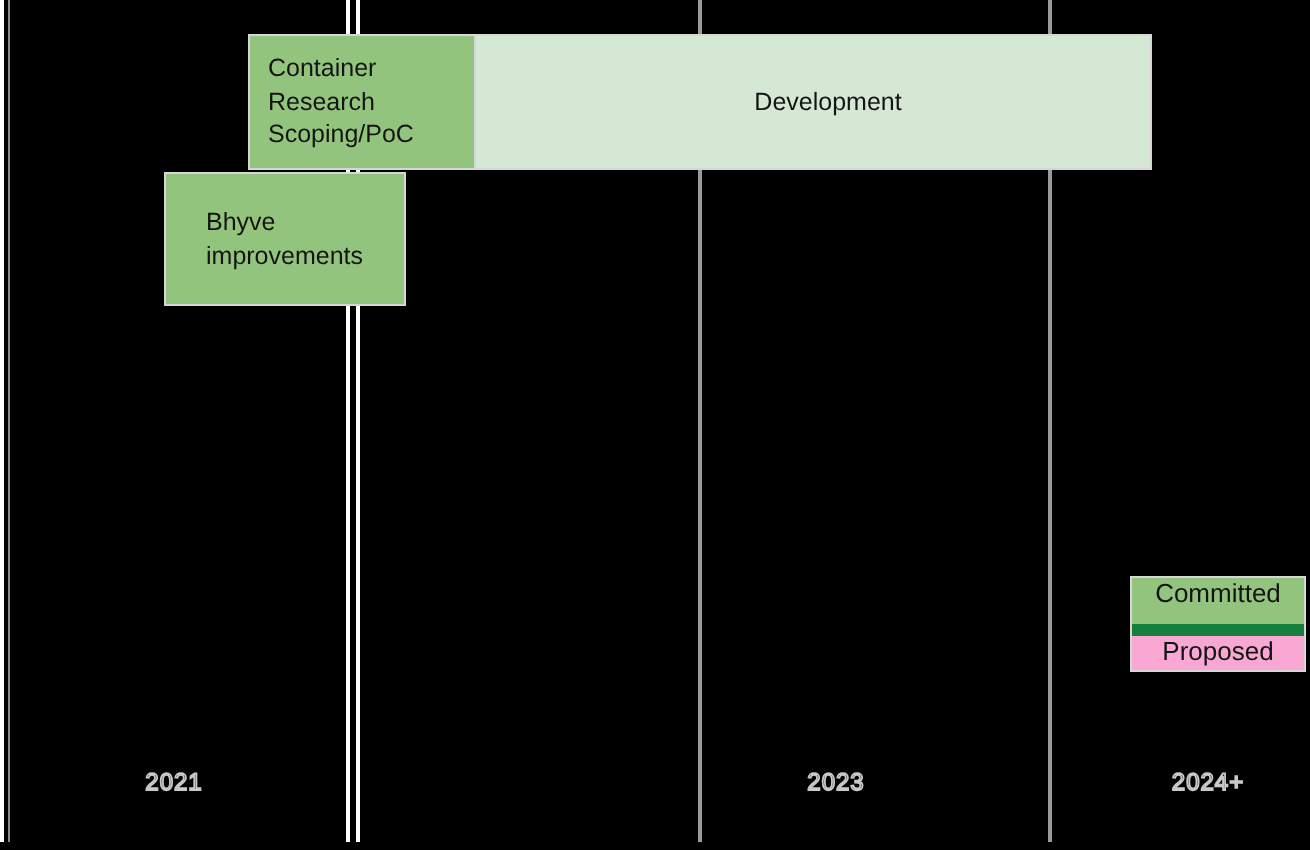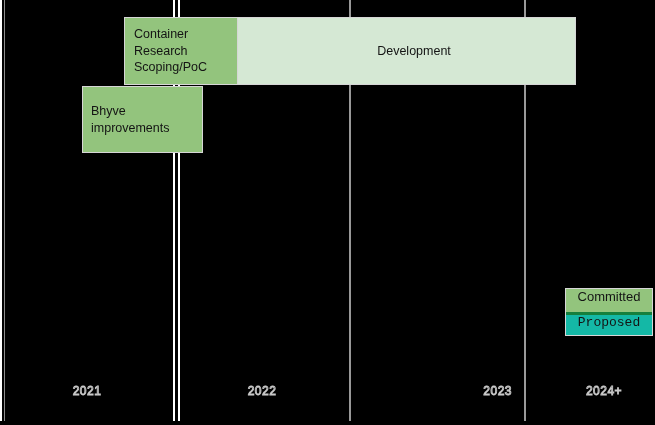--- a/index.html
+++ b/index.html
@@ -48,59 +48,59 @@
     left: 124px; top: 17px; width: 114px; height: 68px;
     padding-left: 9px; padding-right: 4px;
   }
   #task-development {
     left: 237px; top: 17px; width: 339px; height: 68px;
     padding-left: 15px;
     justify-content: center;
   }
   #task-bhyve {
     left: 82px; top: 86px; width: 121px; height: 67px;
-    padding-left: 8px; padding-right: 2px;
+    padding-left: 20px; padding-right: 2px;
   }
 
   
   .year-label {
     position: absolute;
     top: 384px;
     width: 140px;
     text-align: center;
     font-size: 12px;
     letter-spacing: 0.5px;
     color: #000000;
     -webkit-text-stroke: 0.9px #c9c9c9;
     z-index: 1;
   }
   #year-2021  { left: 17px;  }
   #year-2022  { left: 192px; }
-  #year-2023  { left: 372px; text-align: right; }
+  #year-2023  { left: 348px; }
   #year-2024p { left: 534px; }
 
   
   #legend {
     position: absolute;
     left: 565px; top: 288px; width: 88px;
     border: 1px solid #d6d6d6;
     box-sizing: border-box;
     z-index: 2;
   }
   .legend-row {
     height: 23px;
     display: flex;
     align-items: flex-start;
     justify-content: center;
     font-size: 13px;
     color: #141414;
     box-sizing: border-box;
   }
   .legend-row.committed { background: #93c47d; }
-  .legend-row.proposed  { background: #14b8a6; border-top: 3px solid #15803d; font-family: Liberation Mono, monospace; }
+  .legend-row.proposed  { background: #f9a8d4; border-top: 6px solid #15803d; }
 </style>
 </head>
 <body>
 
 <div id="stage">
 
   <div class="vline white" id="vl-edge-a"></div>
   <div class="vline gray" id="vl-edge-b"></div>
   <div class="vline white" id="vl-2122-a"></div>
   <div class="vline white" id="vl-2122-b"></div>
@@ -113,21 +113,20 @@
 
   <div class="task proposed" id="task-development">
     <span>Development</span>
   </div>
 
   <div class="task committed" id="task-bhyve">
     <span>Bhyve improvements</span>
   </div>
 
   <div class="year-label" id="year-2021">2021</div>
-  <div class="year-label" id="year-2022">2022</div>
   <div class="year-label" id="year-2023">2023</div>
   <div class="year-label" id="year-2024p">2024+</div>
 
   <div id="legend">
     <div class="legend-row committed">
       <span>Committed</span>
     </div>
     <div class="legend-row proposed">
       <span>Proposed</span>
     </div>

